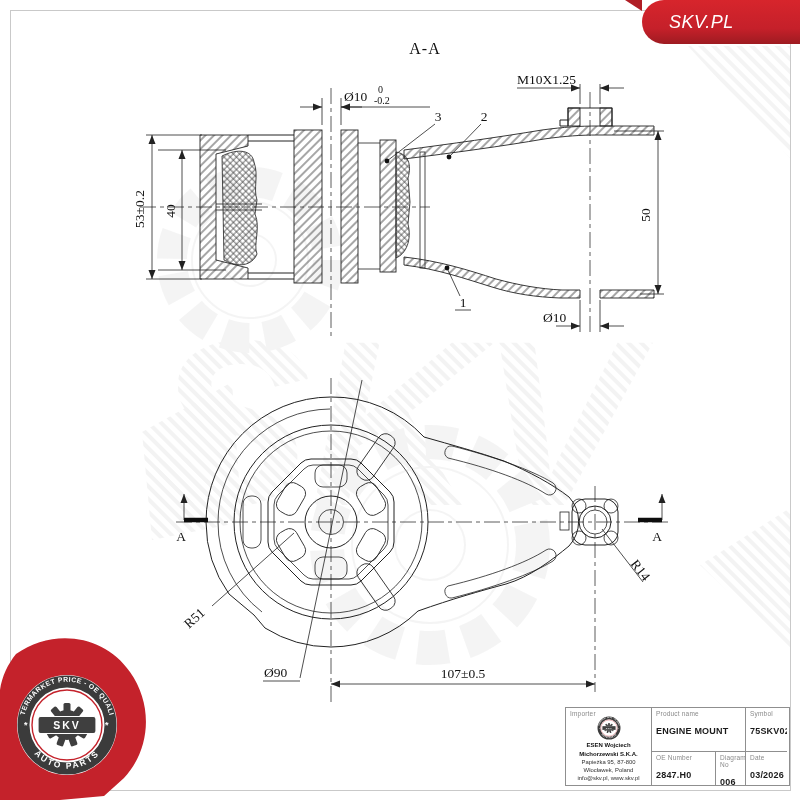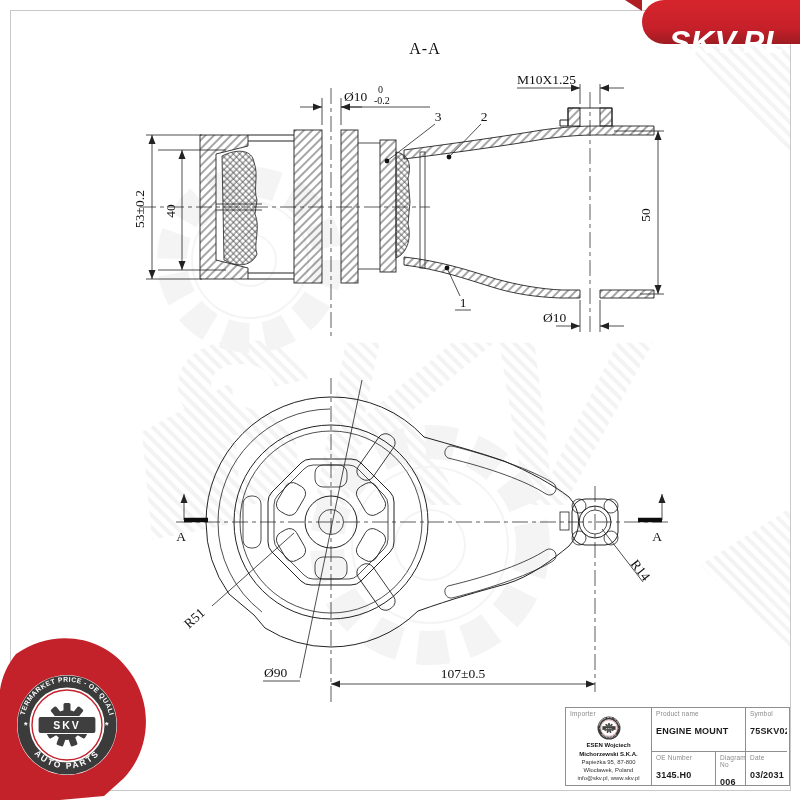--- a/index.html
+++ b/index.html
@@ -22,21 +22,21 @@
   text.dim.big{font-size:16px;letter-spacing:1px;}
   .wmtext{font-family:"Liberation Sans",sans-serif;font-style:italic;font-weight:700;font-size:235px;}
 
   
   .banner{position:absolute;top:0;right:0;width:158px;height:44px;
         background:linear-gradient(180deg,#d7252c 0%,#c5202a 65%,#9e1b21 100%);
         border-radius:23px 0 0 23px;}
   .banner::before{content:"";position:absolute;left:-17px;top:0;width:0;height:0;
         border-top:11px solid #b01e25;border-left:17px solid transparent;}
   .banner span{display:block;line-height:44px;padding-left:27px;color:#fff;
-        font-style:italic;font-weight:700;font-size:32px;letter-spacing:.5px;margin-top:20px;}
+        font-style:italic;font-weight:400;font-size:18px;letter-spacing:.5px;}
 
   
   .badge-svg{position:absolute;left:0;top:618px;width:200px;height:182px;}
   .arc-text{font-family:"Liberation Sans",sans-serif;font-weight:700;fill:#fff;}
 
   
   .tblock{position:absolute;left:565px;top:707px;width:225px;height:79px;box-sizing:border-box;
         border:1px solid #8f8f8f;display:grid;grid-template-columns:85px 64px 30px 42px;
         grid-template-rows:43px 34px;background:#fff;}
   .tcell{border-left:1px solid #8f8f8f;border-top:1px solid #8f8f8f;padding:2px 4px;overflow:hidden;
@@ -326,24 +326,24 @@
     <div class="tcell toprow" style="grid-column:2/4;">
       <span class="tlabel">Product name</span>
       <span class="tvalue">ENGINE MOUNT</span>
     </div>
     <div class="tcell toprow">
       <span class="tlabel">Symbol</span>
       <span class="tvalue">75SKV029</span>
     </div>
     <div class="tcell">
       <span class="tlabel">OE Number</span>
-      <span class="tvalue">3145.H0</span>
+      <span class="tvalue">2847.H0</span>
     </div>
     <div class="tcell">
       <span class="tlabel">Diagram No</span>
       <span class="tvalue">006</span>
     </div>
     <div class="tcell">
       <span class="tlabel">Date</span>
-      <span class="tvalue">03/2031</span>
+      <span class="tvalue">03/2026</span>
     </div>
   </div>
 </div>
 
 </body></html>

